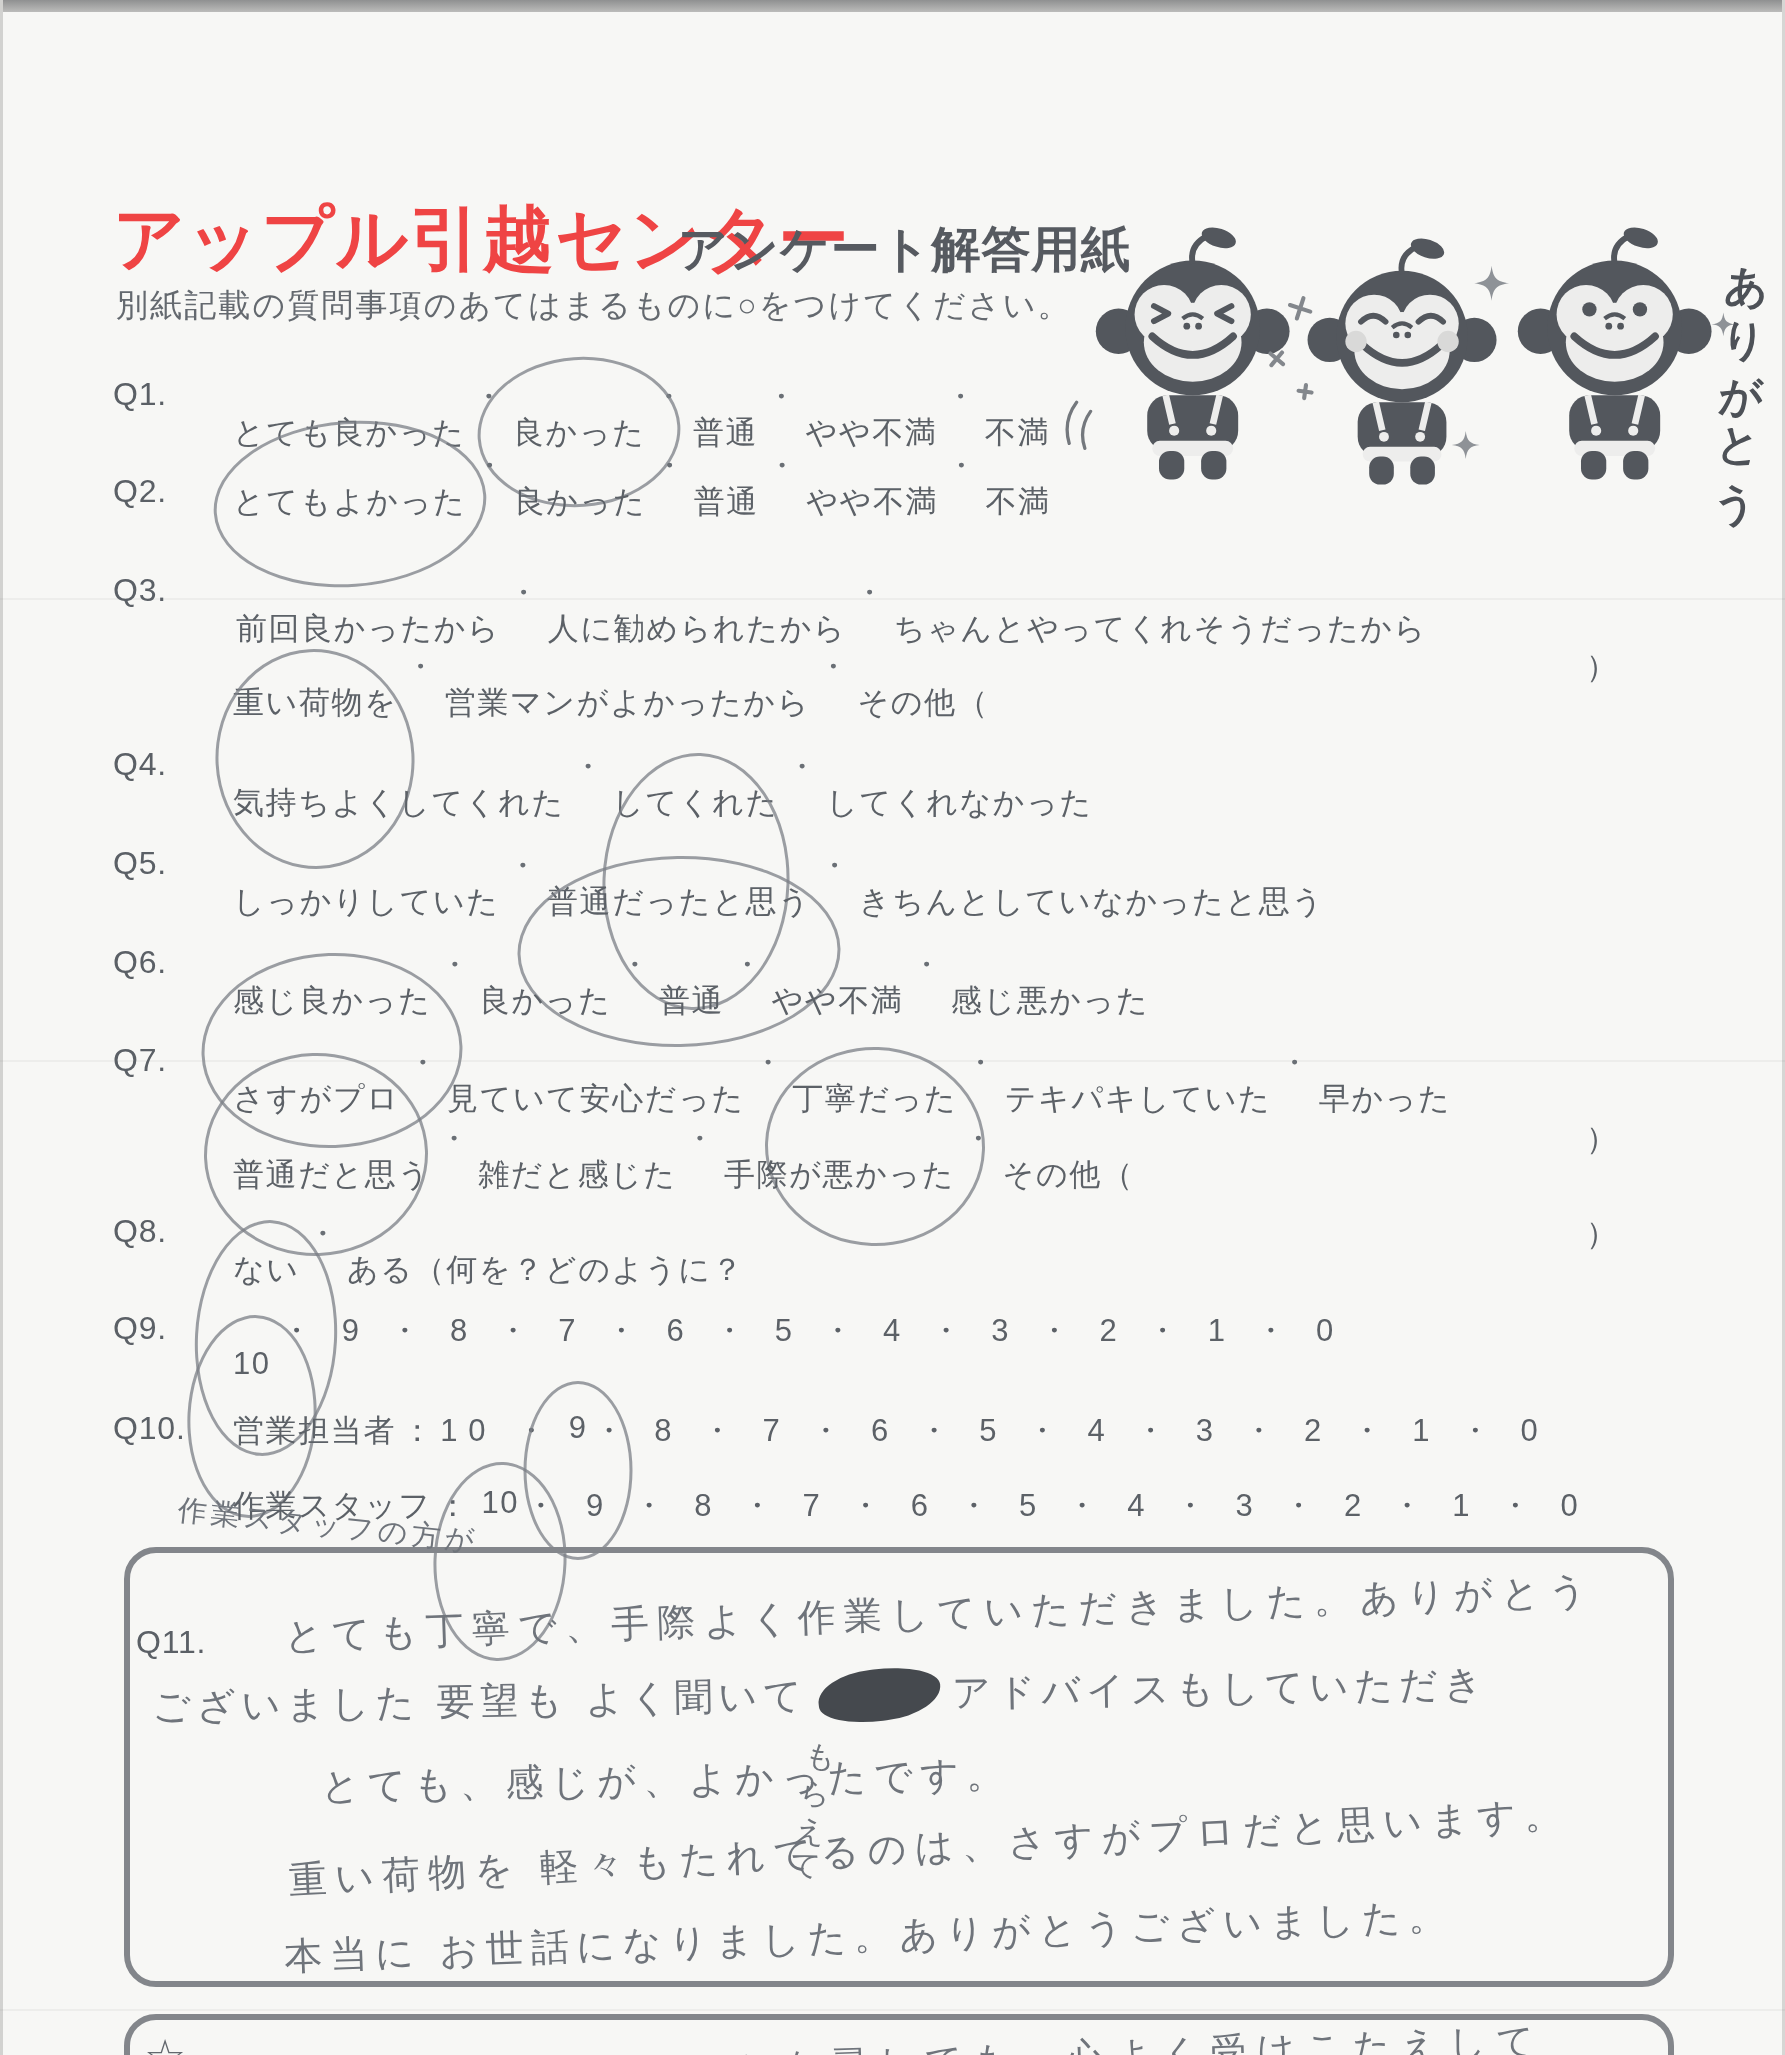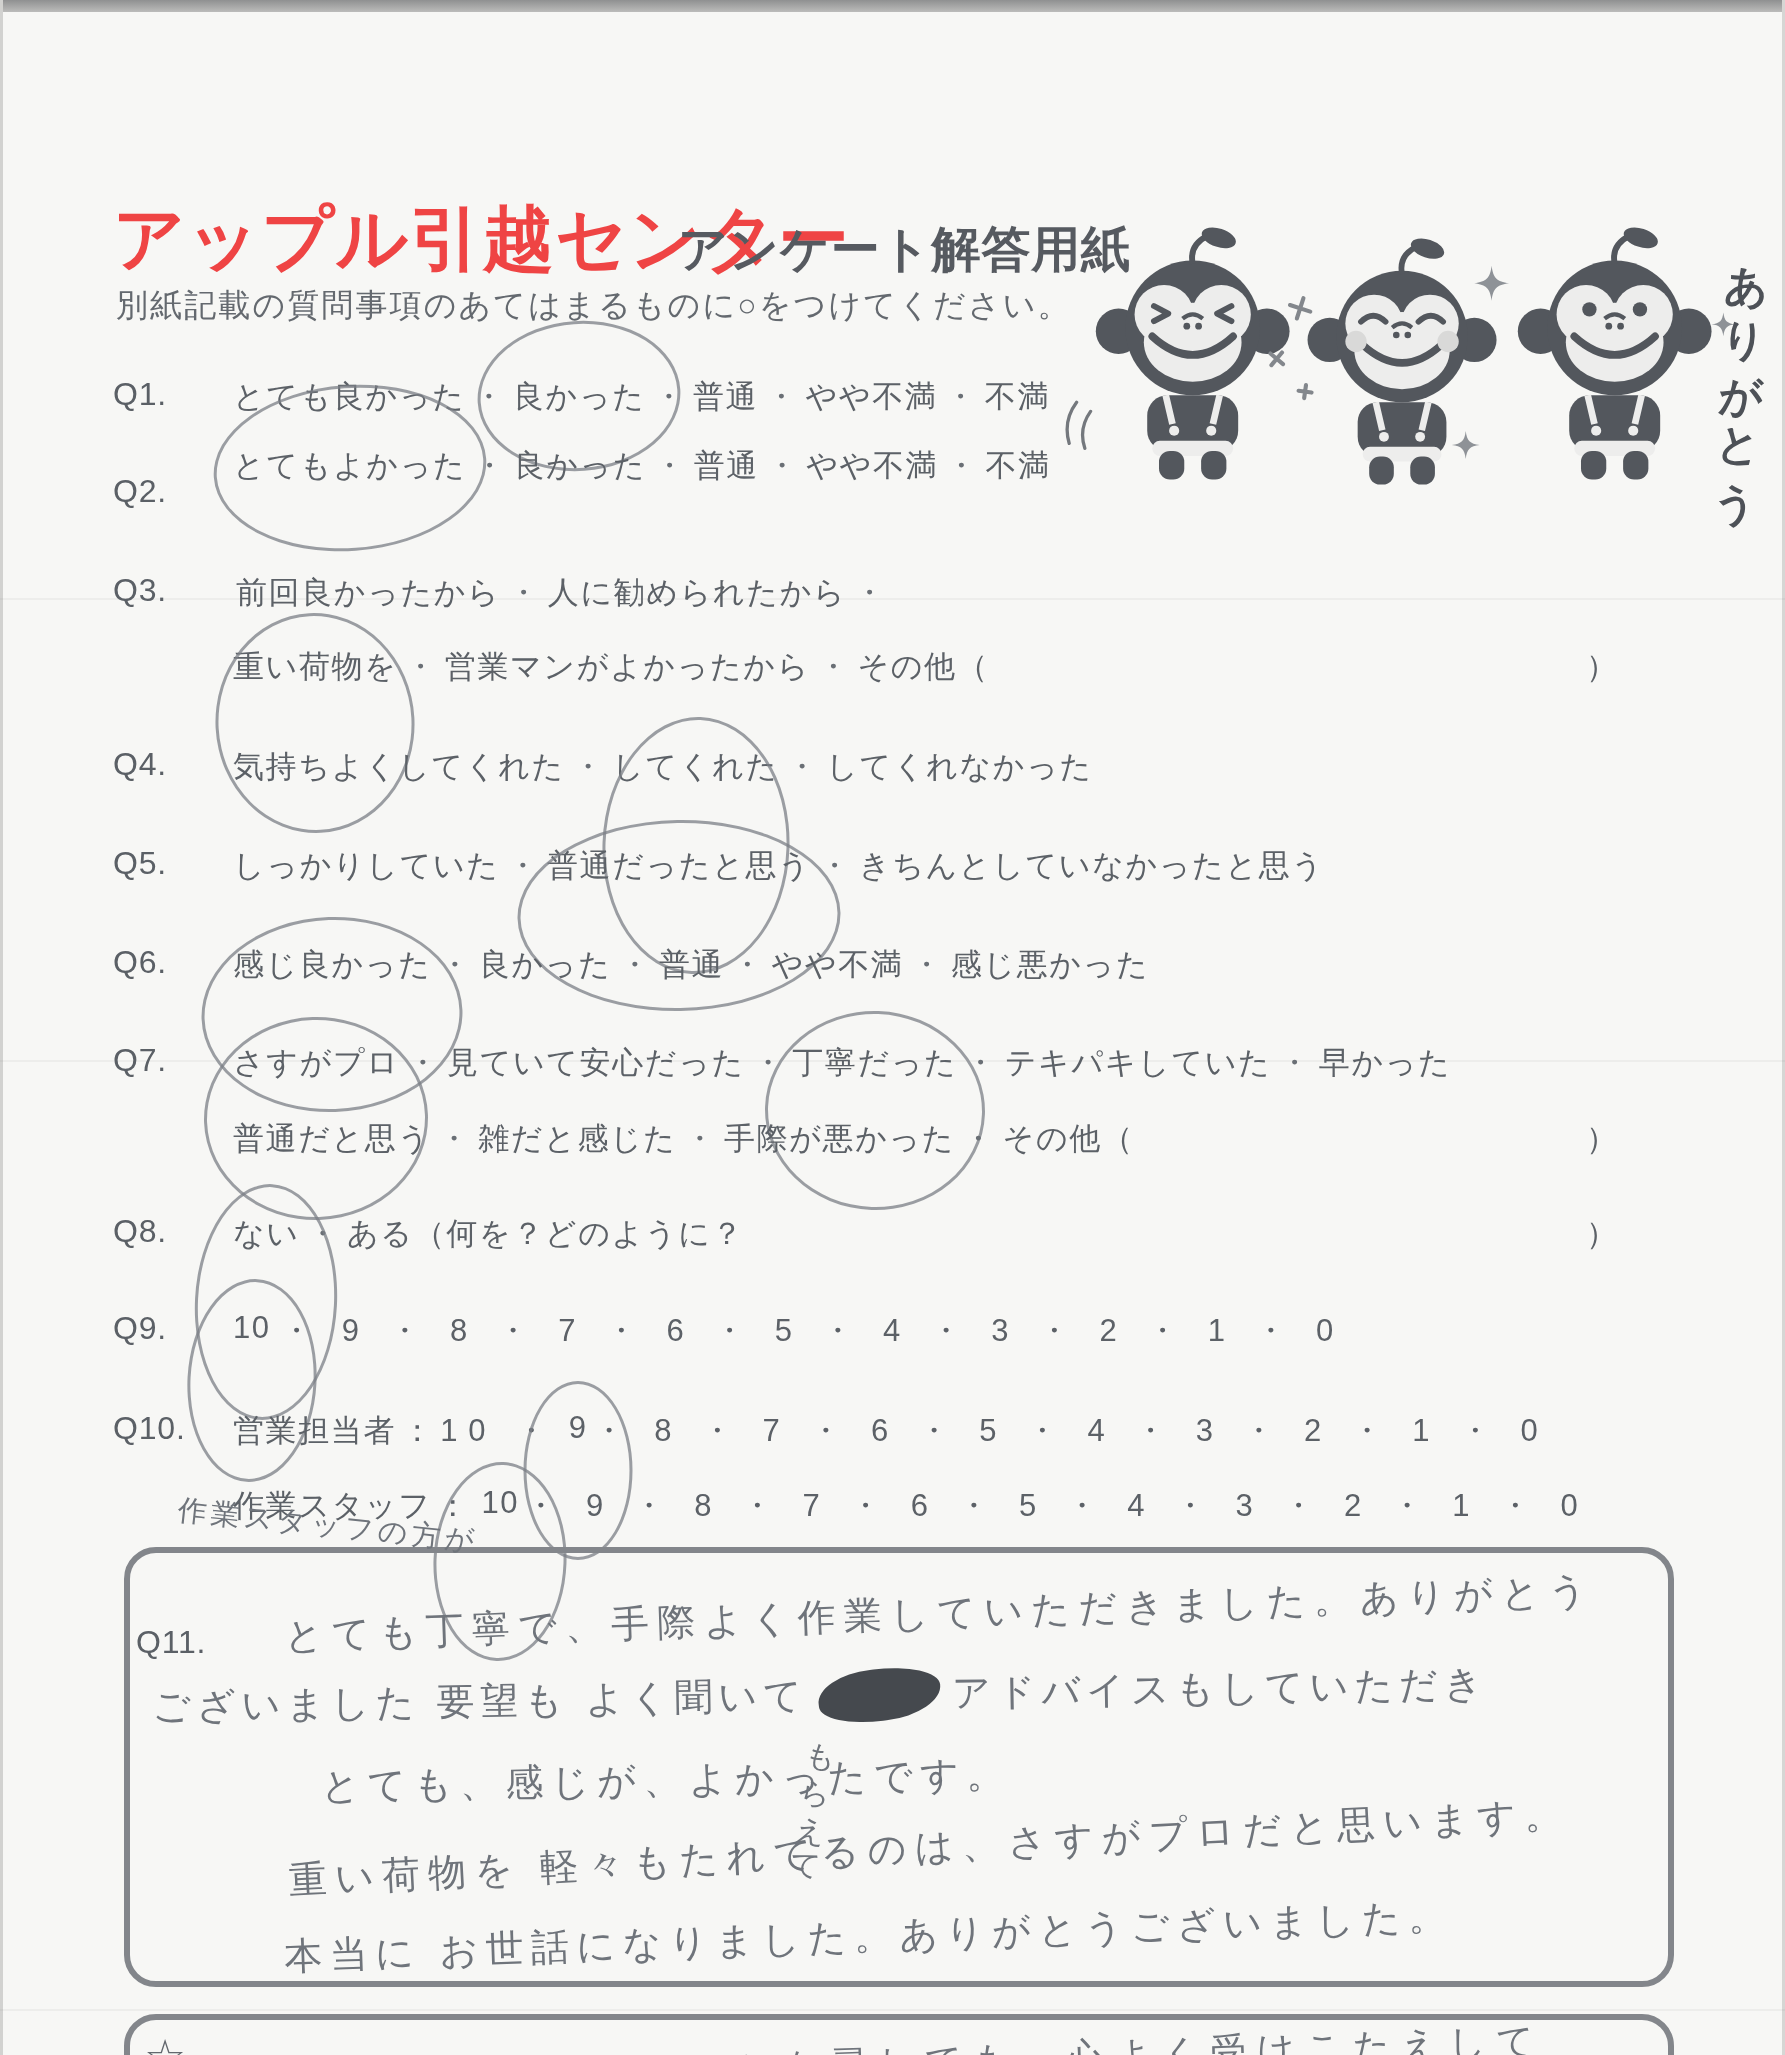--- a/index.html
+++ b/index.html
@@ -6,21 +6,21 @@
   #page{position:relative;width:1785px;height:2714px;background:#f7f7f5;overflow:hidden;
         font-family:"Liberation Sans","DejaVu Sans",sans-serif;}
   .abs{position:absolute;}
   .title{position:absolute;font-weight:bold;font-size:71px;color:#ef4444;letter-spacing:1.6px;white-space:nowrap;}
   .subtitle{position:absolute;font-weight:bold;font-size:49px;color:#565a60;letter-spacing:0.8px;white-space:nowrap;}
   .instr{position:absolute;font-size:32px;color:#64696f;letter-spacing:2.1px;white-space:nowrap;}
   .qnum{position:absolute;left:113px;font-size:32px;color:#5b6066;letter-spacing:0.8px;}
   .q{position:absolute;display:flex;align-items:flex-start;font-size:31px;color:#5c6167;
      letter-spacing:1.6px;white-space:nowrap;}
   .dot{margin:0 7.4px;color:#6a6f75;}
-  .opt{position:relative;display:inline-block;}
+  .opt{position:relative;display:inline-block;margin-top:36px;}
   .nums{letter-spacing:10.7px;}
   .ring{position:absolute;border:3.7px solid rgba(123,127,133,.75);border-radius:50%;pointer-events:none;}
   .paren{position:absolute;font-size:31px;color:#5c6167;}
   .box{position:absolute;border:6.6px solid #83868b;border-radius:32px;}
   .hw{position:absolute;color:#6f747b;white-space:nowrap;}
   .scrib{display:inline-block;width:123px;height:52px;background:#45494e;margin:0 10.7px;
          border-radius:46% 54% 48% 52%/55% 45% 58% 42%;transform:rotate(-6deg);align-self:center;}
   .vert{writing-mode:vertical-rl;font-weight:bold;font-size:43px;color:#4d5157;letter-spacing:5px;}
   .streak{position:absolute;left:0;width:100%;height:2.1px;background:#6e7174;opacity:.07;}
   svg{display:block;}
@@ -129,20 +129,21 @@
       <span class="dot">・</span>
     <span class="opt">不満</span>
   </div>
 
   <div class="qnum" style="top:572px;">Q3.</div>
   <div class="q" style="left:236px;top:572px;">
     <span class="opt">前回良かったから</span>
       <span class="dot">・</span>
     <span class="opt">人に勧められたから</span>
       <span class="dot">・</span>
+    <span class="opt">ちゃんとやってくれそうだったから</span>
   </div>
   <div class="q" style="left:233px;top:646px;">
     <span class="opt">
       <i class="ring" style="left:50%;top:-33px;width:193px;height:214px;transform:translateX(-50%) rotate(-3deg);"></i>
       <span>重い荷物を</span>
     </span>
       <span class="dot">・</span>
     <span class="opt">営業マンがよかったから</span>
       <span class="dot">・</span>
     <span class="opt">その他（</span>

